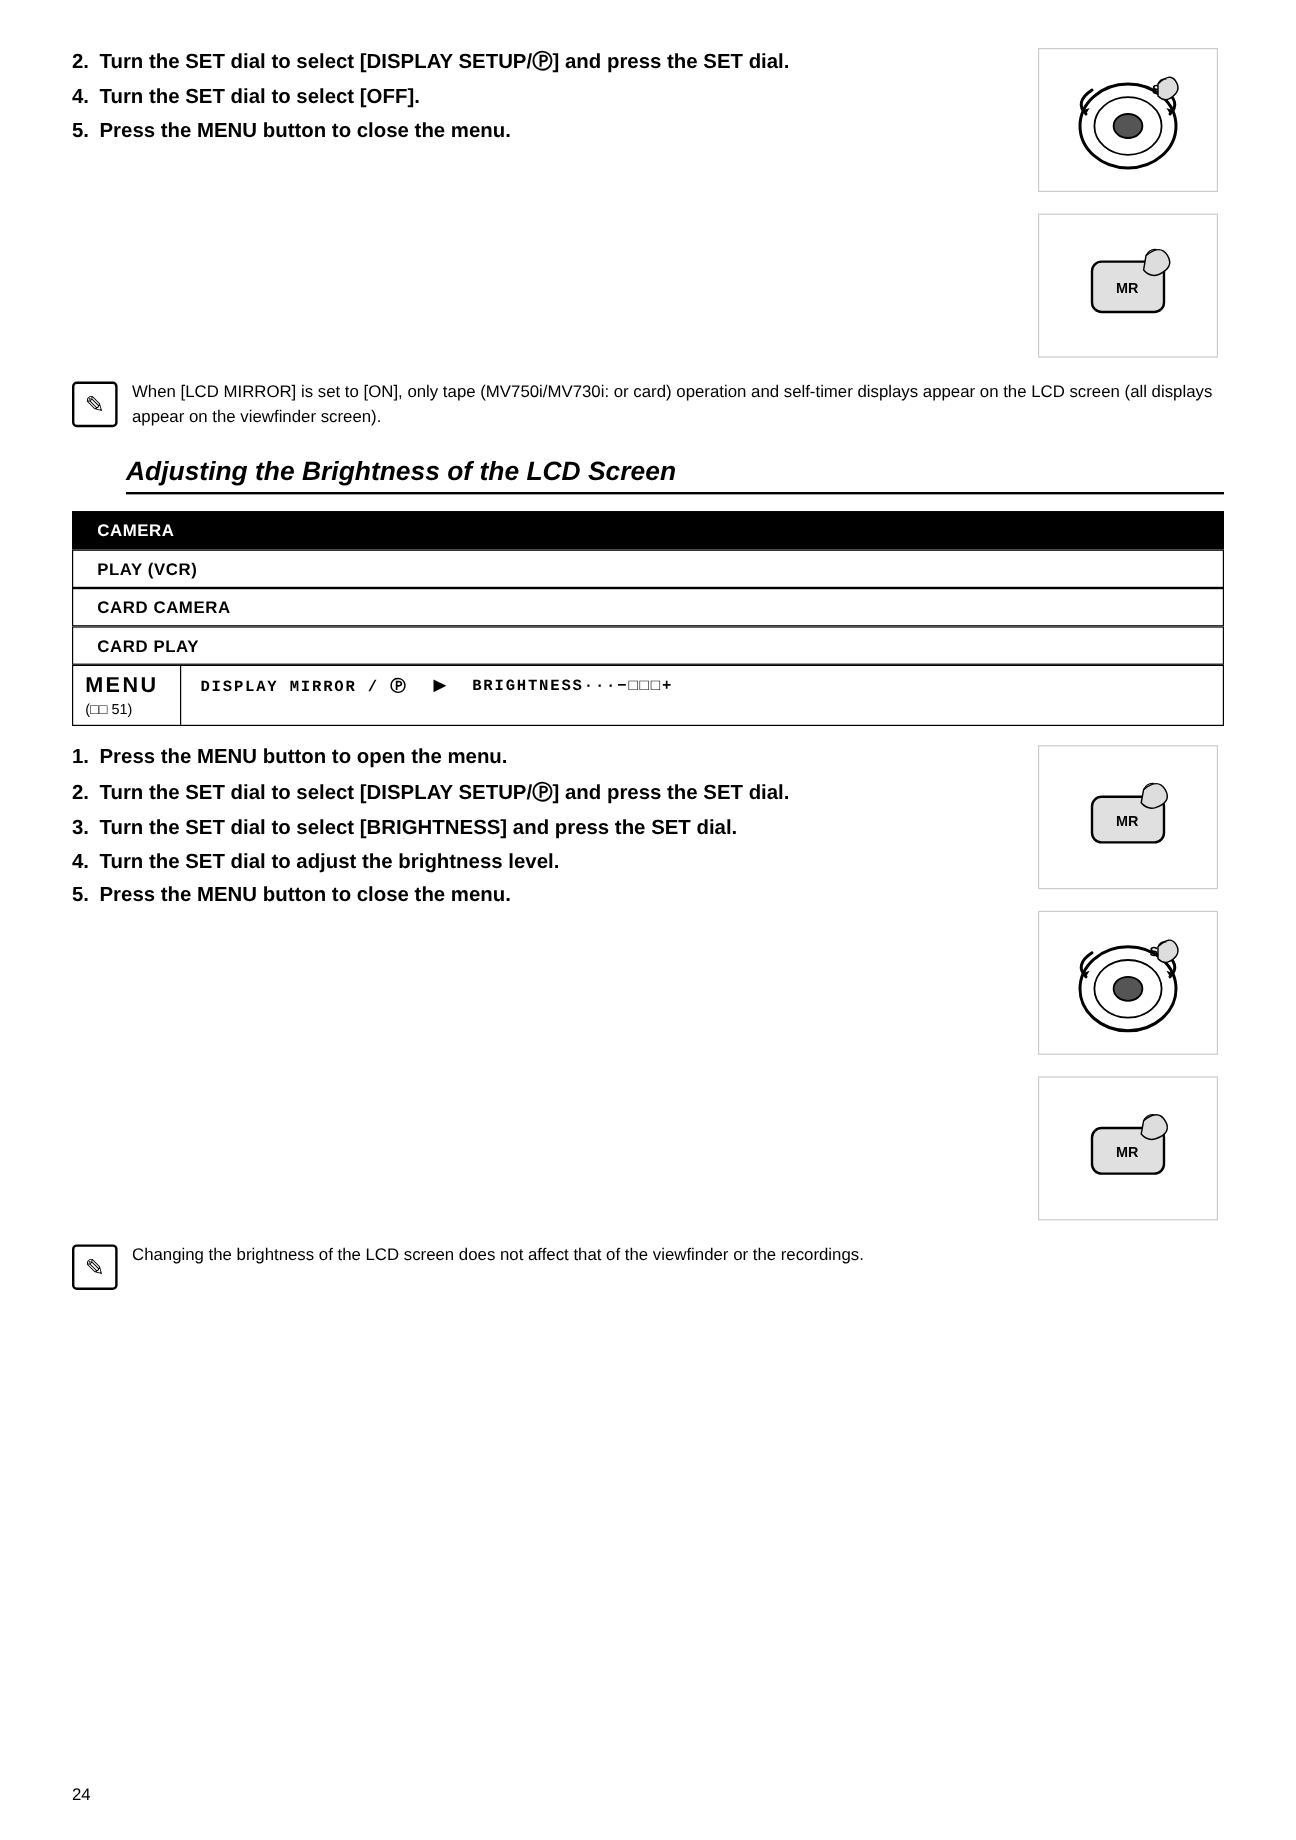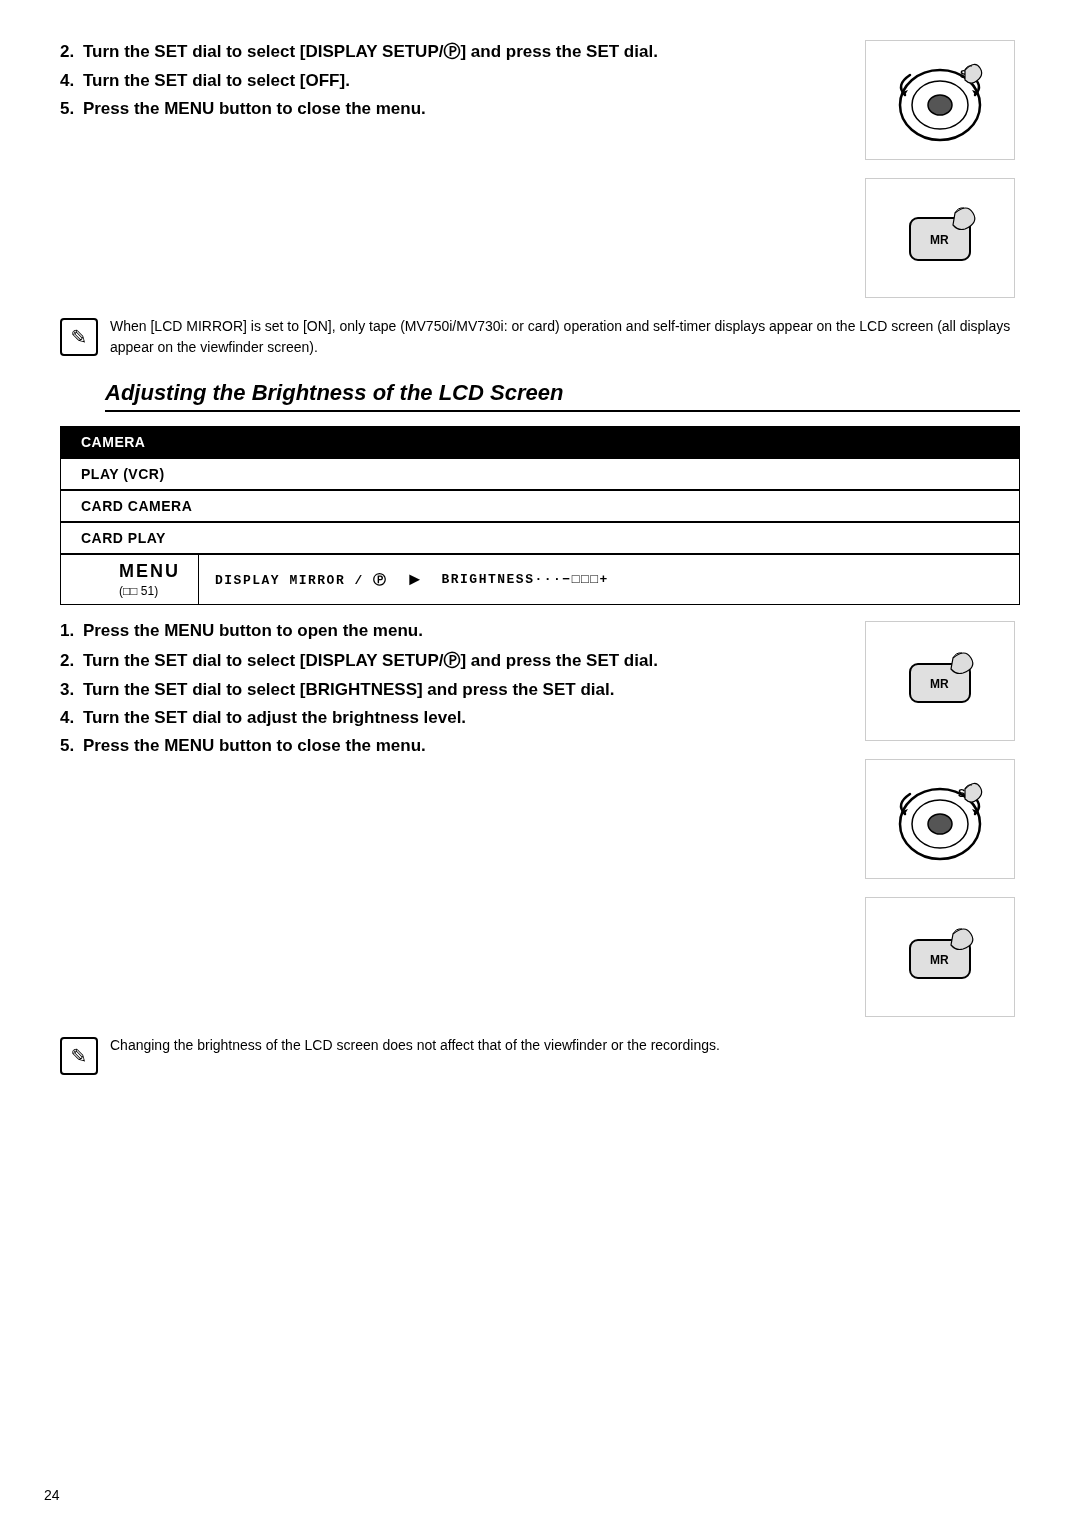--- a/index.html
+++ b/index.html
@@ -115,21 +115,21 @@
       align-items: center;
       justify-content: center;
       background: #fff;
       overflow: hidden;
     }
 
     
     .page-num {
       position: absolute;
       bottom: 30px;
-      left: 44px;
+      left: 60px;
       font-size: 14px;
     }
 
     
     .set-dial-svg {
       width: 130px;
       height: 100px;
     }
     .menu-btn-svg {
       width: 110px;
@@ -160,24 +160,23 @@
       color: #000;
     }
     .tab-divider {
       width: 3px;
       background: #000;
     }
 
     .menu-row {
       display: flex;
       flex-direction: row;
-      align-items: center;
+      align-items: flex-start;
       border: 1.5px solid #000;
       margin-bottom: 16px;
-      padding-left: 48px;
     }
     .menu-left {
       padding: 6px 10px;
       min-width: 90px;
       border-right: 1.5px solid #000;
     }
     .menu-right {
       display: flex;
       align-items: center;
       padding: 6px 16px;

